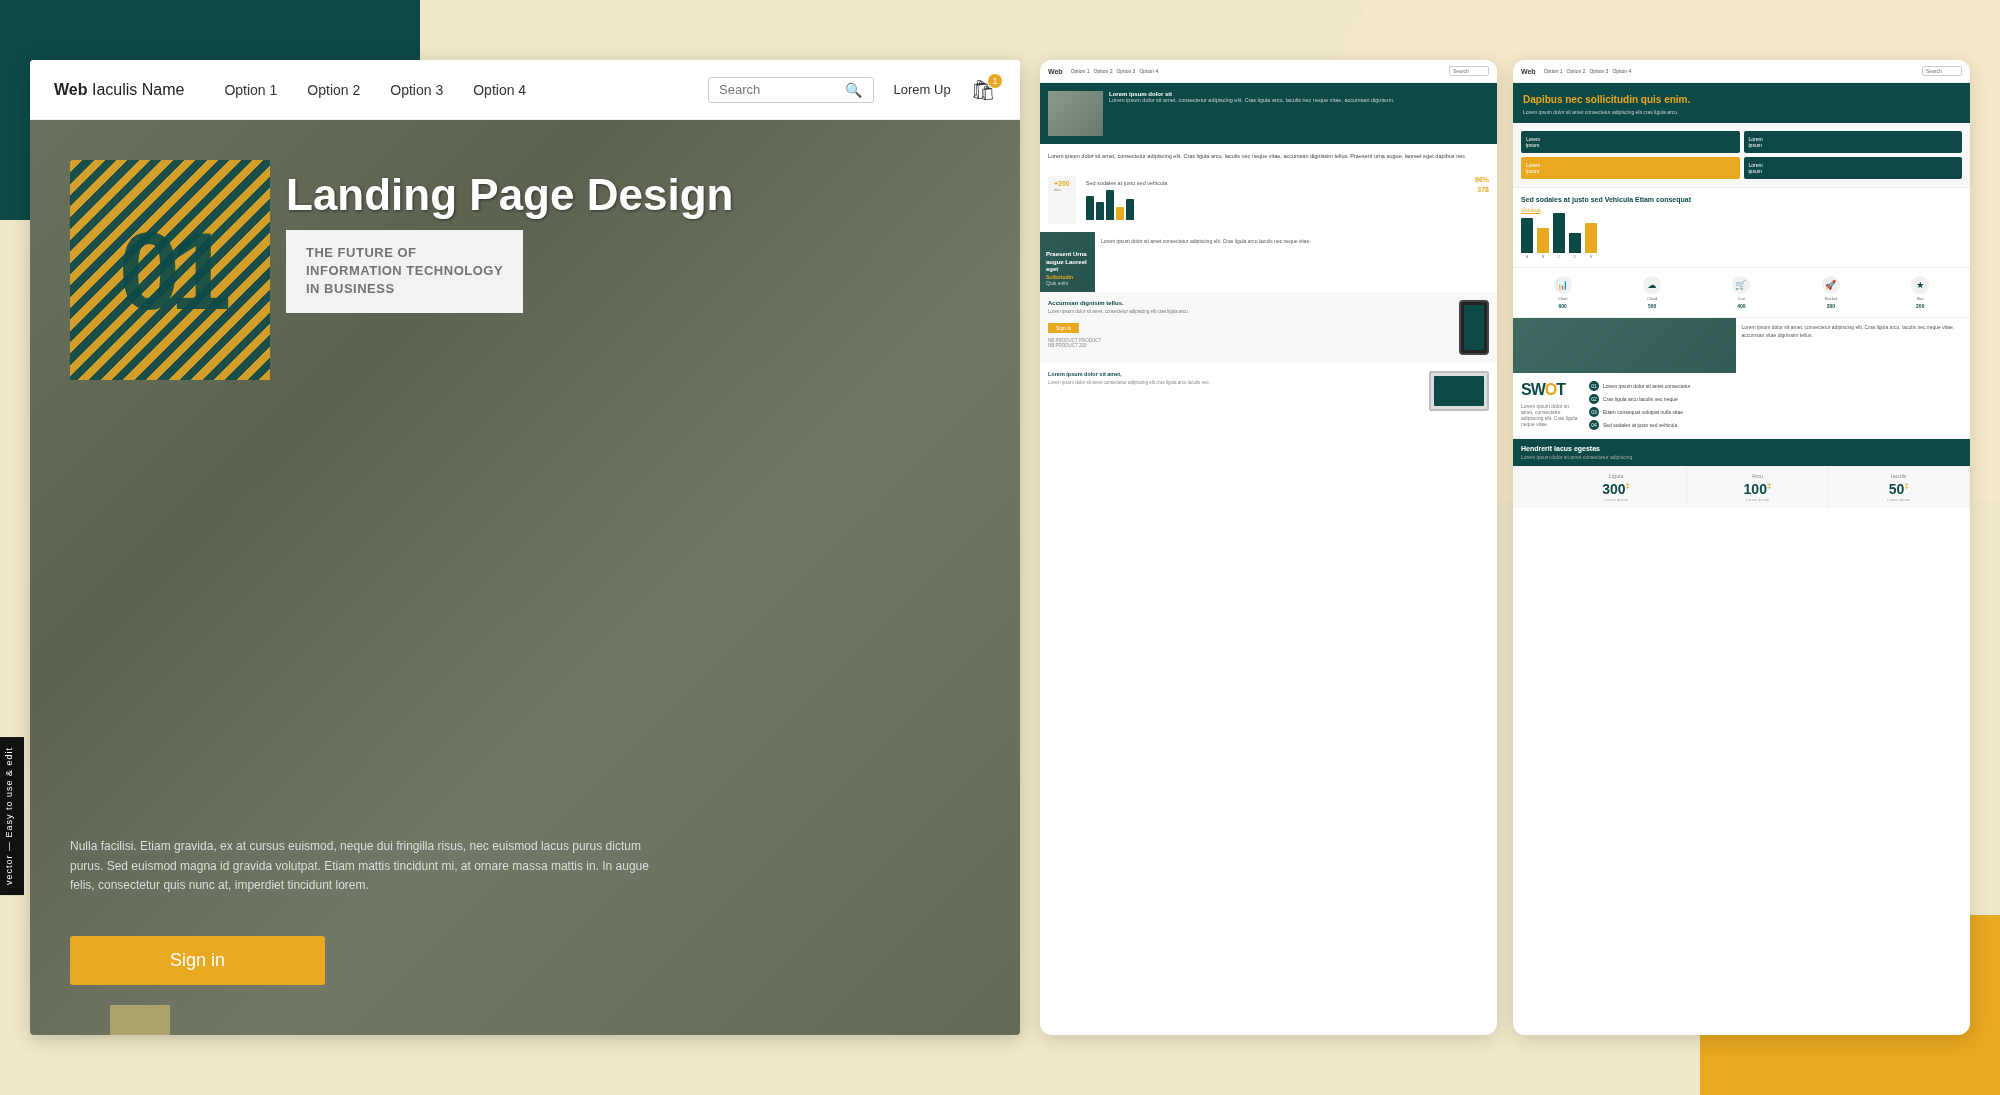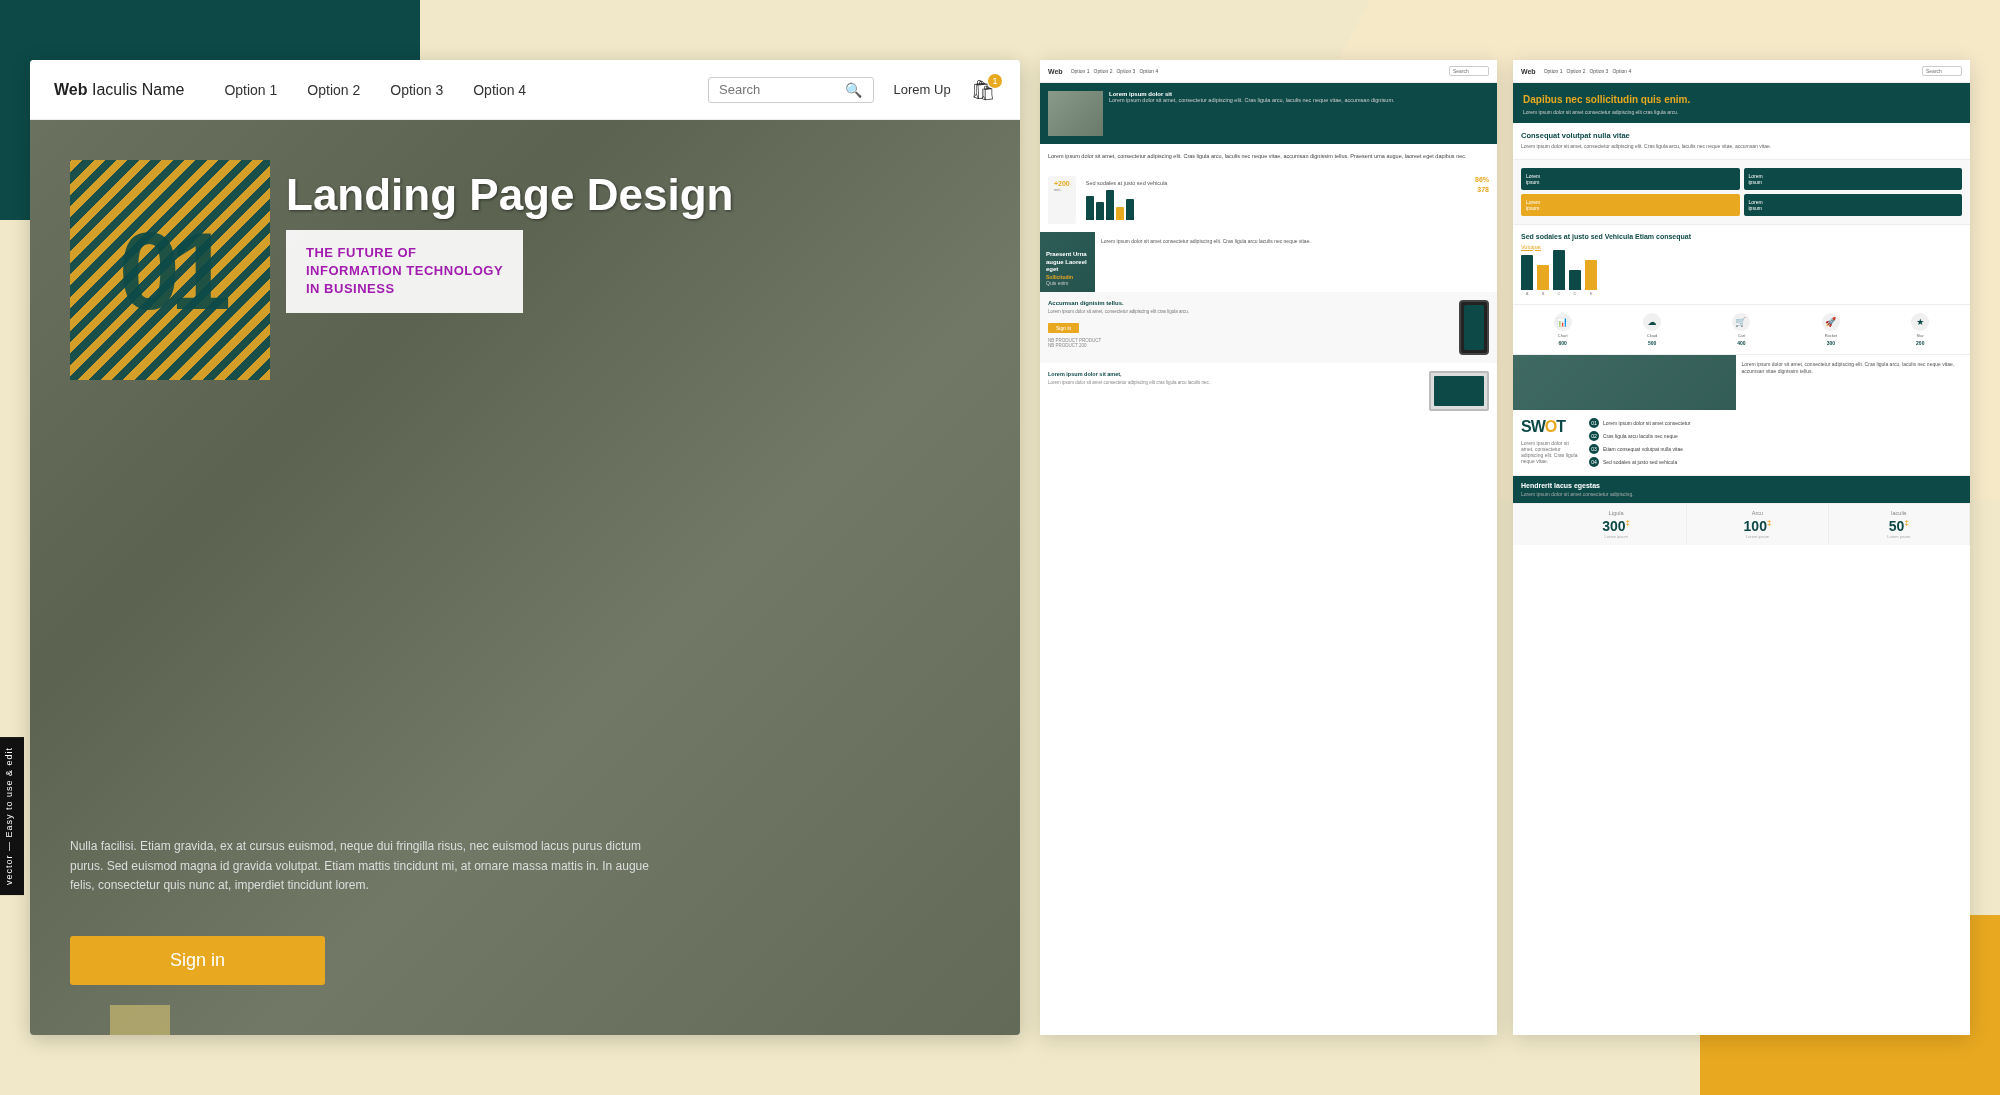--- a/index.html
+++ b/index.html
@@ -230,21 +230,21 @@
     .hero-subtitle-box {
       background: rgba(255,255,255,0.92);
       padding: 14px 20px;
       margin-bottom: 0;
       display: inline-block;
       max-width: 500px;
     }
     .hero-subtitle {
       font-size: 13px;
       font-weight: 800;
-      color: #a21caf;
+      color: #737373;
       line-height: 1.4;
       text-transform: uppercase;
       letter-spacing: 0.5px;
     }
 
     
     .hero-text-area {
       position: absolute;
       bottom: 140px;
       left: 40px;
@@ -277,21 +277,21 @@
     
     .right-panels {
       display: flex;
       gap: 16px;
       flex: 1;
     }
 
     
     .panel-card {
       background: #fff;
-      border-radius: 0;
+      border-radius: 12px;
       overflow: hidden;
       box-shadow: 0 4px 20px rgba(0,0,0,0.15);
       flex: 1;
       display: flex;
       flex-direction: column;
     }
 
     
     .mini-navbar {
       display: flex;
@@ -865,24 +865,20 @@
           <span class="mini-nav-link">Option 4</span>
         </div>
         <input class="mini-search" type="text" placeholder="Search" style="">
       </div>
 
       <div class="p2-header">
         <div class="p2-header-title">Dapibus nec sollicitudin quis enim.</div>
         <div style="font-size:5px;color:#ccc;margin-top:3px;">Lorem ipsum dolor sit amet consectetur adipiscing elit cras ligula arcu.</div>
       </div>
 
-      <div class="p2-text-section">
-        <div class="p2-section-title">Consequat volutpat nulla vitae</div>
-        <div class="p2-section-body">Lorem ipsum dolor sit amet, consectetur adipiscing elit. Cras ligula arcu, laculis nec neque vitae, accumsan vitae.</div>
-      </div>
 
       <div class="p2-green-grid">
         <div class="p2-grid-cell">
           <div class="p2-grid-text">Lorem<br>ipsum</div>
         </div>
         <div class="p2-grid-cell">
           <div class="p2-grid-text">Lorem<br>ipsum</div>
         </div>
         <div class="p2-grid-cell-light">
           <div style="font-size:5px;color:#fff;">Lorem<br>ipsum</div>

